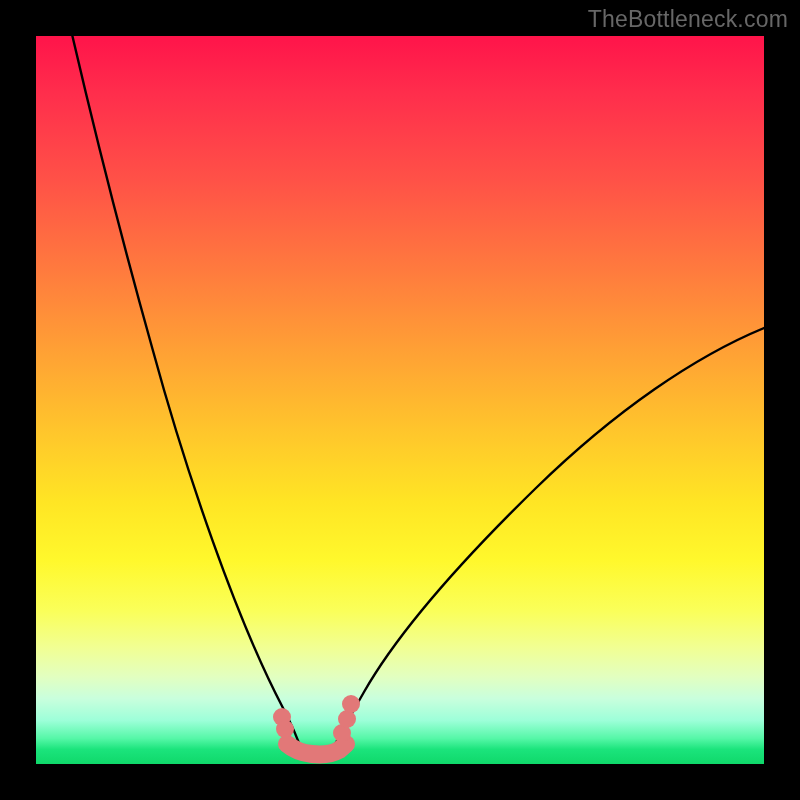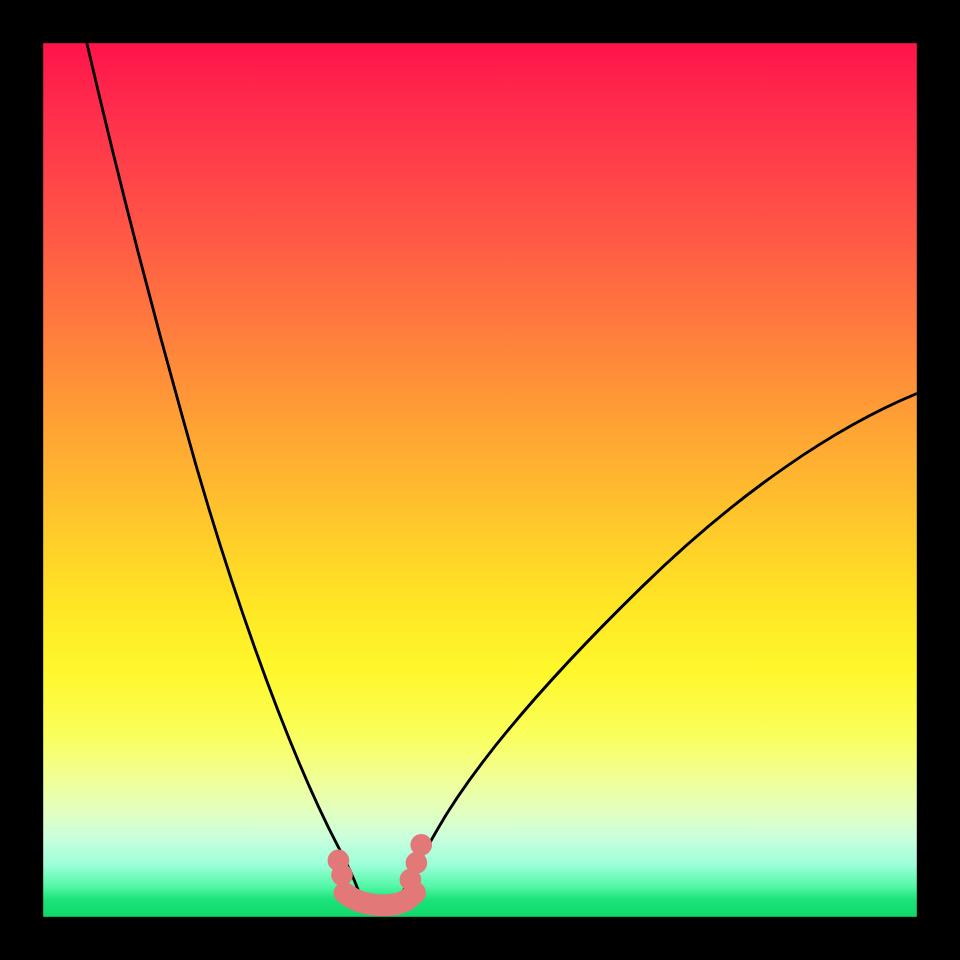--- a/index.html
+++ b/index.html
@@ -86,13 +86,14 @@
              C 286 719, 296 718, 303 714
              L 310 708" fill="none" stroke="#e27878" stroke-width="18" stroke-linecap="round"></path>
 
     <circle cx="246" cy="681" r="9" fill="#e27878"></circle>
     <circle cx="249" cy="693" r="9" fill="#e27878"></circle>
     <circle cx="306" cy="697" r="9" fill="#e27878"></circle>
     <circle cx="311" cy="683" r="9" fill="#e27878"></circle>
     <circle cx="315" cy="668" r="9" fill="#e27878"></circle>
   </svg>
 
+  <div class="watermark">TheBottleneck.com</div>
 </div>
 
 </body></html>

